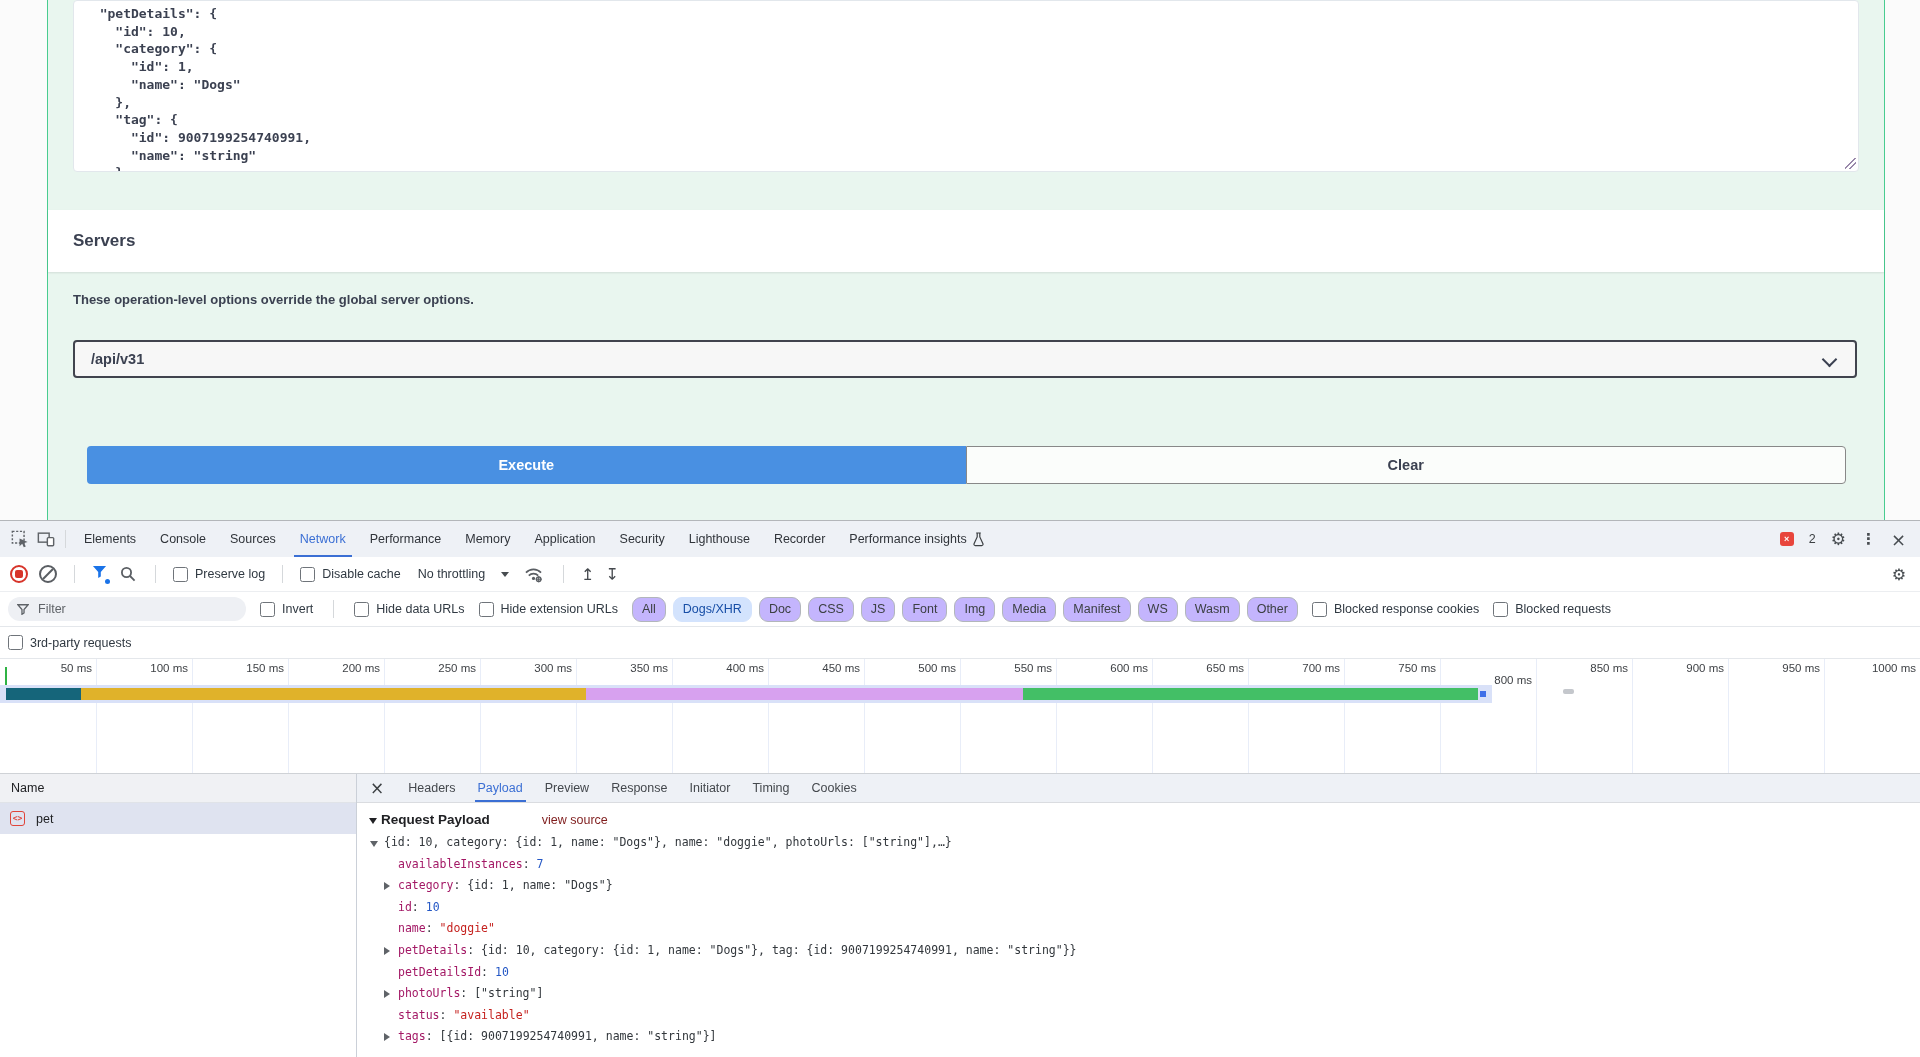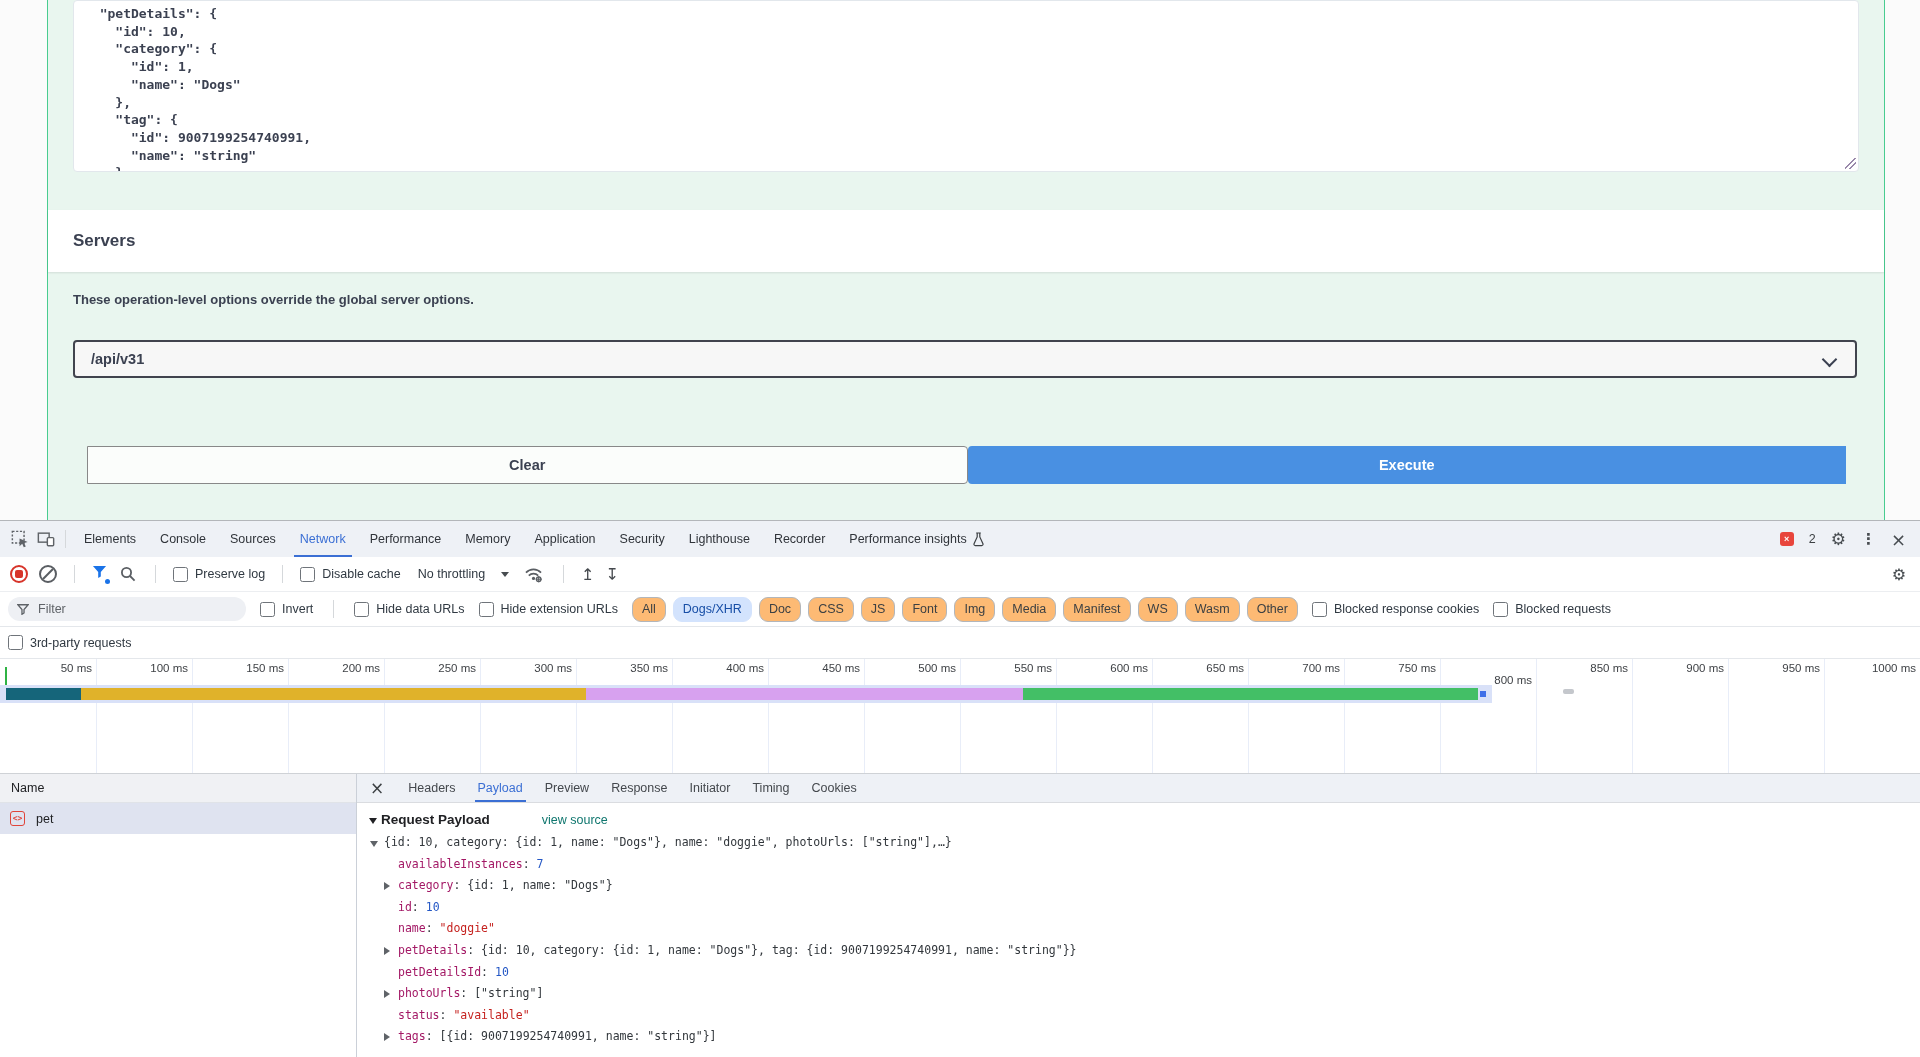--- a/index.html
+++ b/index.html
@@ -64,21 +64,21 @@
   .tri-down{width:0;height:0;border-left:4.5px solid transparent;border-right:4.5px solid transparent;border-top:5.5px solid #474c50;}
   #toolbar-right{margin-left:auto;padding-right:14px;}
 
   #dt-filterrow{height:35px;background:#fff;border-bottom:1px solid #e4e7eb;padding-left:8px;gap:14px;}
   #filter-pill{width:238px;height:24px;background:#eef0f4;border-radius:12px;display:flex;align-items:center;
                padding-left:9px;gap:7px;box-sizing:border-box;}
   #filter-input{border:none;background:transparent;outline:none;font-size:12.5px;color:#303942;width:180px;
                 font-family:inherit;}
   #filter-input::placeholder{color:#5f6368;}
   .pill{height:23px;display:flex;align-items:center;padding:0 9px;border:1px solid #b2b6bb;border-radius:9px;
-        font-size:12.5px;color:#3c4043;background:#fdba74;cursor:pointer;white-space:nowrap;}
+        font-size:12.5px;color:#3c4043;background:#c4b5fd;cursor:pointer;white-space:nowrap;}
   .pill.active{background:#d3e3fd;border-color:#d3e3fd;color:#174ea6;}
   #type-pills{display:flex;gap:7px;align-items:center;}
 
   #dt-thirdparty{height:32px;background:#fff;border-bottom:1px solid #e4e7eb;padding-left:8px;}
 
   #dt-timeline{position:relative;height:114px;background:#fff;border-bottom:1px solid #cfd2d6;overflow:hidden;}
   .tick-line{position:absolute;top:0;bottom:0;width:1px;background:#e8edf8;}
   .tick-label{position:absolute;top:3px;width:70px;text-align:right;font-size:11.5px;color:#3f4246;}
   #overview-band{position:absolute;left:0;top:26px;height:18px;background:#d9e1f8;}
   .ov-seg{position:absolute;top:29px;height:12px;}
@@ -99,21 +99,21 @@
   #detail-pane{flex:1;display:flex;flex-direction:column;min-width:0;}
   #detail-header{height:28px;background:#eef1f6;border-bottom:1px solid #dadce0;display:flex;align-items:center;}
   #detail-close{font-family:"DejaVu Sans",sans-serif;font-size:17px;color:#3c4043;padding:0 13px;cursor:pointer;line-height:1;}
   .detail-tab{height:28px;display:flex;align-items:center;padding:0 11px;font-size:12.5px;color:#44484d;
               position:relative;cursor:pointer;}
   .detail-tab.active{color:#3b6fd4;}
   .detail-tab.active::after{content:"";position:absolute;left:8px;right:8px;bottom:0;height:2.5px;background:#3b6fd4;}
   #payload-body{flex:1;overflow:hidden;position:relative;padding-top:9px;}
   #payload-title-row{display:flex;align-items:center;padding-left:12px;gap:52px;}
   #payload-title{display:flex;align-items:center;gap:4px;font-size:13.5px;font-weight:bold;color:#202124;cursor:pointer;}
-  #view-source{font-size:12.5px;color:#0f766e;cursor:pointer;}
+  #view-source{font-size:12.5px;color:#7f1d1d;cursor:pointer;}
   #payload-tree{margin-top:5px;font-family:"DejaVu Sans Mono",monospace;font-size:11.5px;color:#32373c;}
   .tree-row{position:relative;height:21.6px;line-height:21.6px;padding-left:41px;white-space:nowrap;}
   .tree-row.root{padding-left:27px;}
   .tree-row .tri{position:absolute;top:7px;}
   .tree-row.root .tri{left:13px;}
   .tree-row .tri{left:27px;}
   .tri-closed{width:0;height:0;border-top:4px solid transparent;border-bottom:4px solid transparent;border-left:6px solid #5f6368;}
   .tri-open{width:0;height:0;border-left:4px solid transparent;border-right:4px solid transparent;border-top:6px solid #5f6368;margin-top:2px;}
   .tk-plain{color:#32373c;} .tk-key{color:#a31865;} .tk-num{color:#2457c5;} .tk-str{color:#c5221f;}
 </style>
@@ -138,22 +138,22 @@
     </div>
     <div id="servers-header">
       <h4>Servers</h4>
     </div>
     <div id="servers-note">These operation-level options override the global server options.</div>
     <div id="server-select">
       <span>/api/v31</span>
       <span id="select-chevron"></span>
     </div>
     <div id="btn-row">
+      <button id="execute-btn">Execute</button>
       <button id="clear-btn">Clear</button>
-      <button id="execute-btn">Execute</button>
     </div>
   </div>
 </div>
 
 <div id="devtools">
 
   <div id="dt-tabbar" class="row">
     <span class="tool-ic">
       <svg width="18" height="18" viewBox="0 0 20 20">
           <rect x="1.5" y="1.5" width="13" height="13" fill="none" stroke="#5f6368" stroke-width="1.6" stroke-dasharray="2.4,1.8"></rect>

